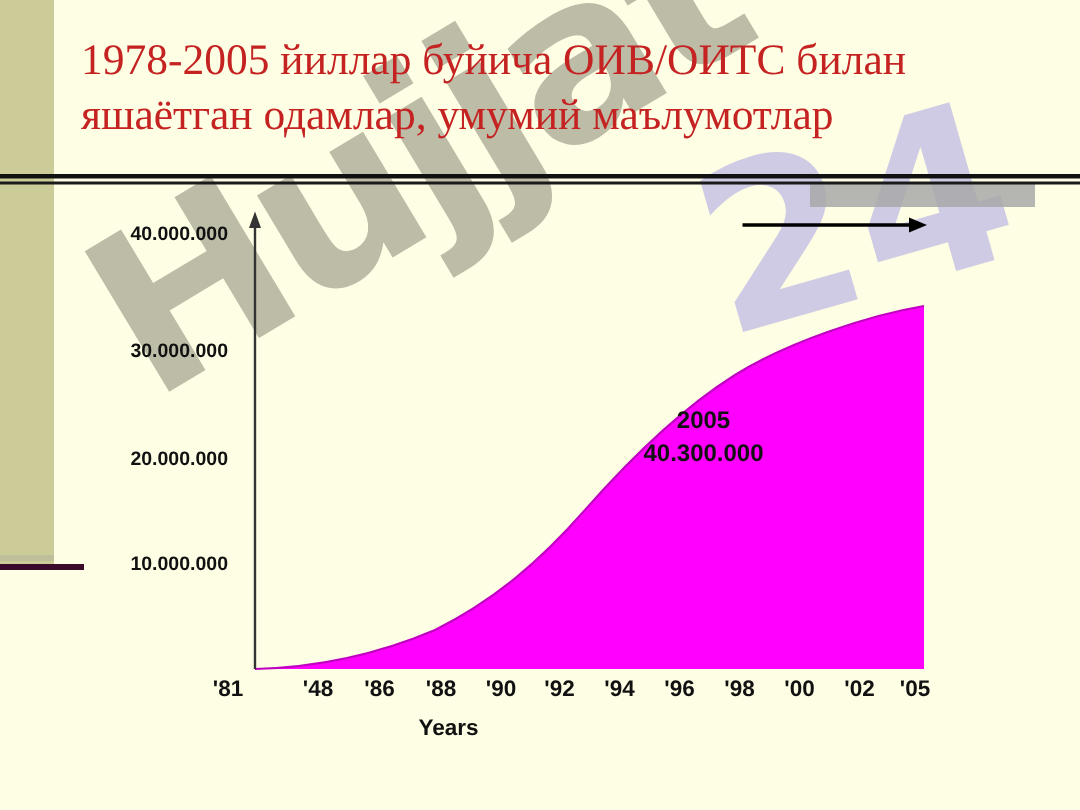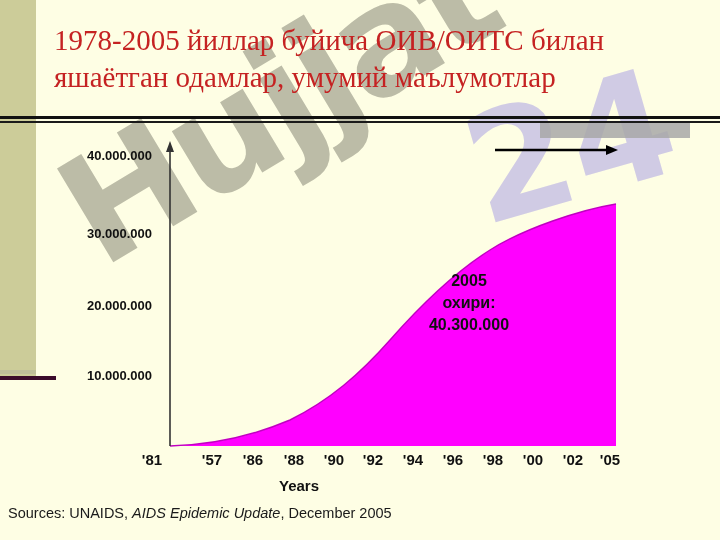--- a/index.html
+++ b/index.html
@@ -129,42 +129,38 @@
       <line x1="170" y1="318" x2="170" y2="20" stroke="#333" stroke-width="1.6"></line>
       <polygon points="170,13 166,24 174,24" fill="#333"></polygon>
 
       <line x1="495" y1="22" x2="610" y2="22" stroke="#000" stroke-width="2.4"></line>
       <polygon points="618,22 606,17 606,27" fill="#000"></polygon>
     </svg>
 
     
     <div class="annot">
       <div>2005</div>
-      <div>охири:</div>
       <div>40.300.000</div>
     </div>
   </div>
 
   <div class="ylabel" style="left:56px;top:148px;">40.000.000</div>
   <div class="ylabel" style="left:56px;top:226px;">30.000.000</div>
   <div class="ylabel" style="left:56px;top:298px;">20.000.000</div>
   <div class="ylabel" style="left:56px;top:368px;">10.000.000</div>
 
   <div class="xlabel" style="left:152px;">'81</div>
-  <div class="xlabel" style="left:212px;">'57</div>
+  <div class="xlabel" style="left:212px;">'48</div>
   <div class="xlabel" style="left:253px;">'86</div>
   <div class="xlabel" style="left:294px;">'88</div>
   <div class="xlabel" style="left:334px;">'90</div>
   <div class="xlabel" style="left:373px;">'92</div>
   <div class="xlabel" style="left:413px;">'94</div>
   <div class="xlabel" style="left:453px;">'96</div>
   <div class="xlabel" style="left:493px;">'98</div>
   <div class="xlabel" style="left:533px;">'00</div>
   <div class="xlabel" style="left:573px;">'02</div>
   <div class="xlabel" style="left:610px;">'05</div>
 
   <div class="axis-caption">Years</div>
 
-  <div class="source">
-    <span>Sources: UNAIDS, </span><span class="ital">AIDS Epidemic Update</span><span>, December 2005</span>
-  </div>
 
 </div>
 
 </body></html>

